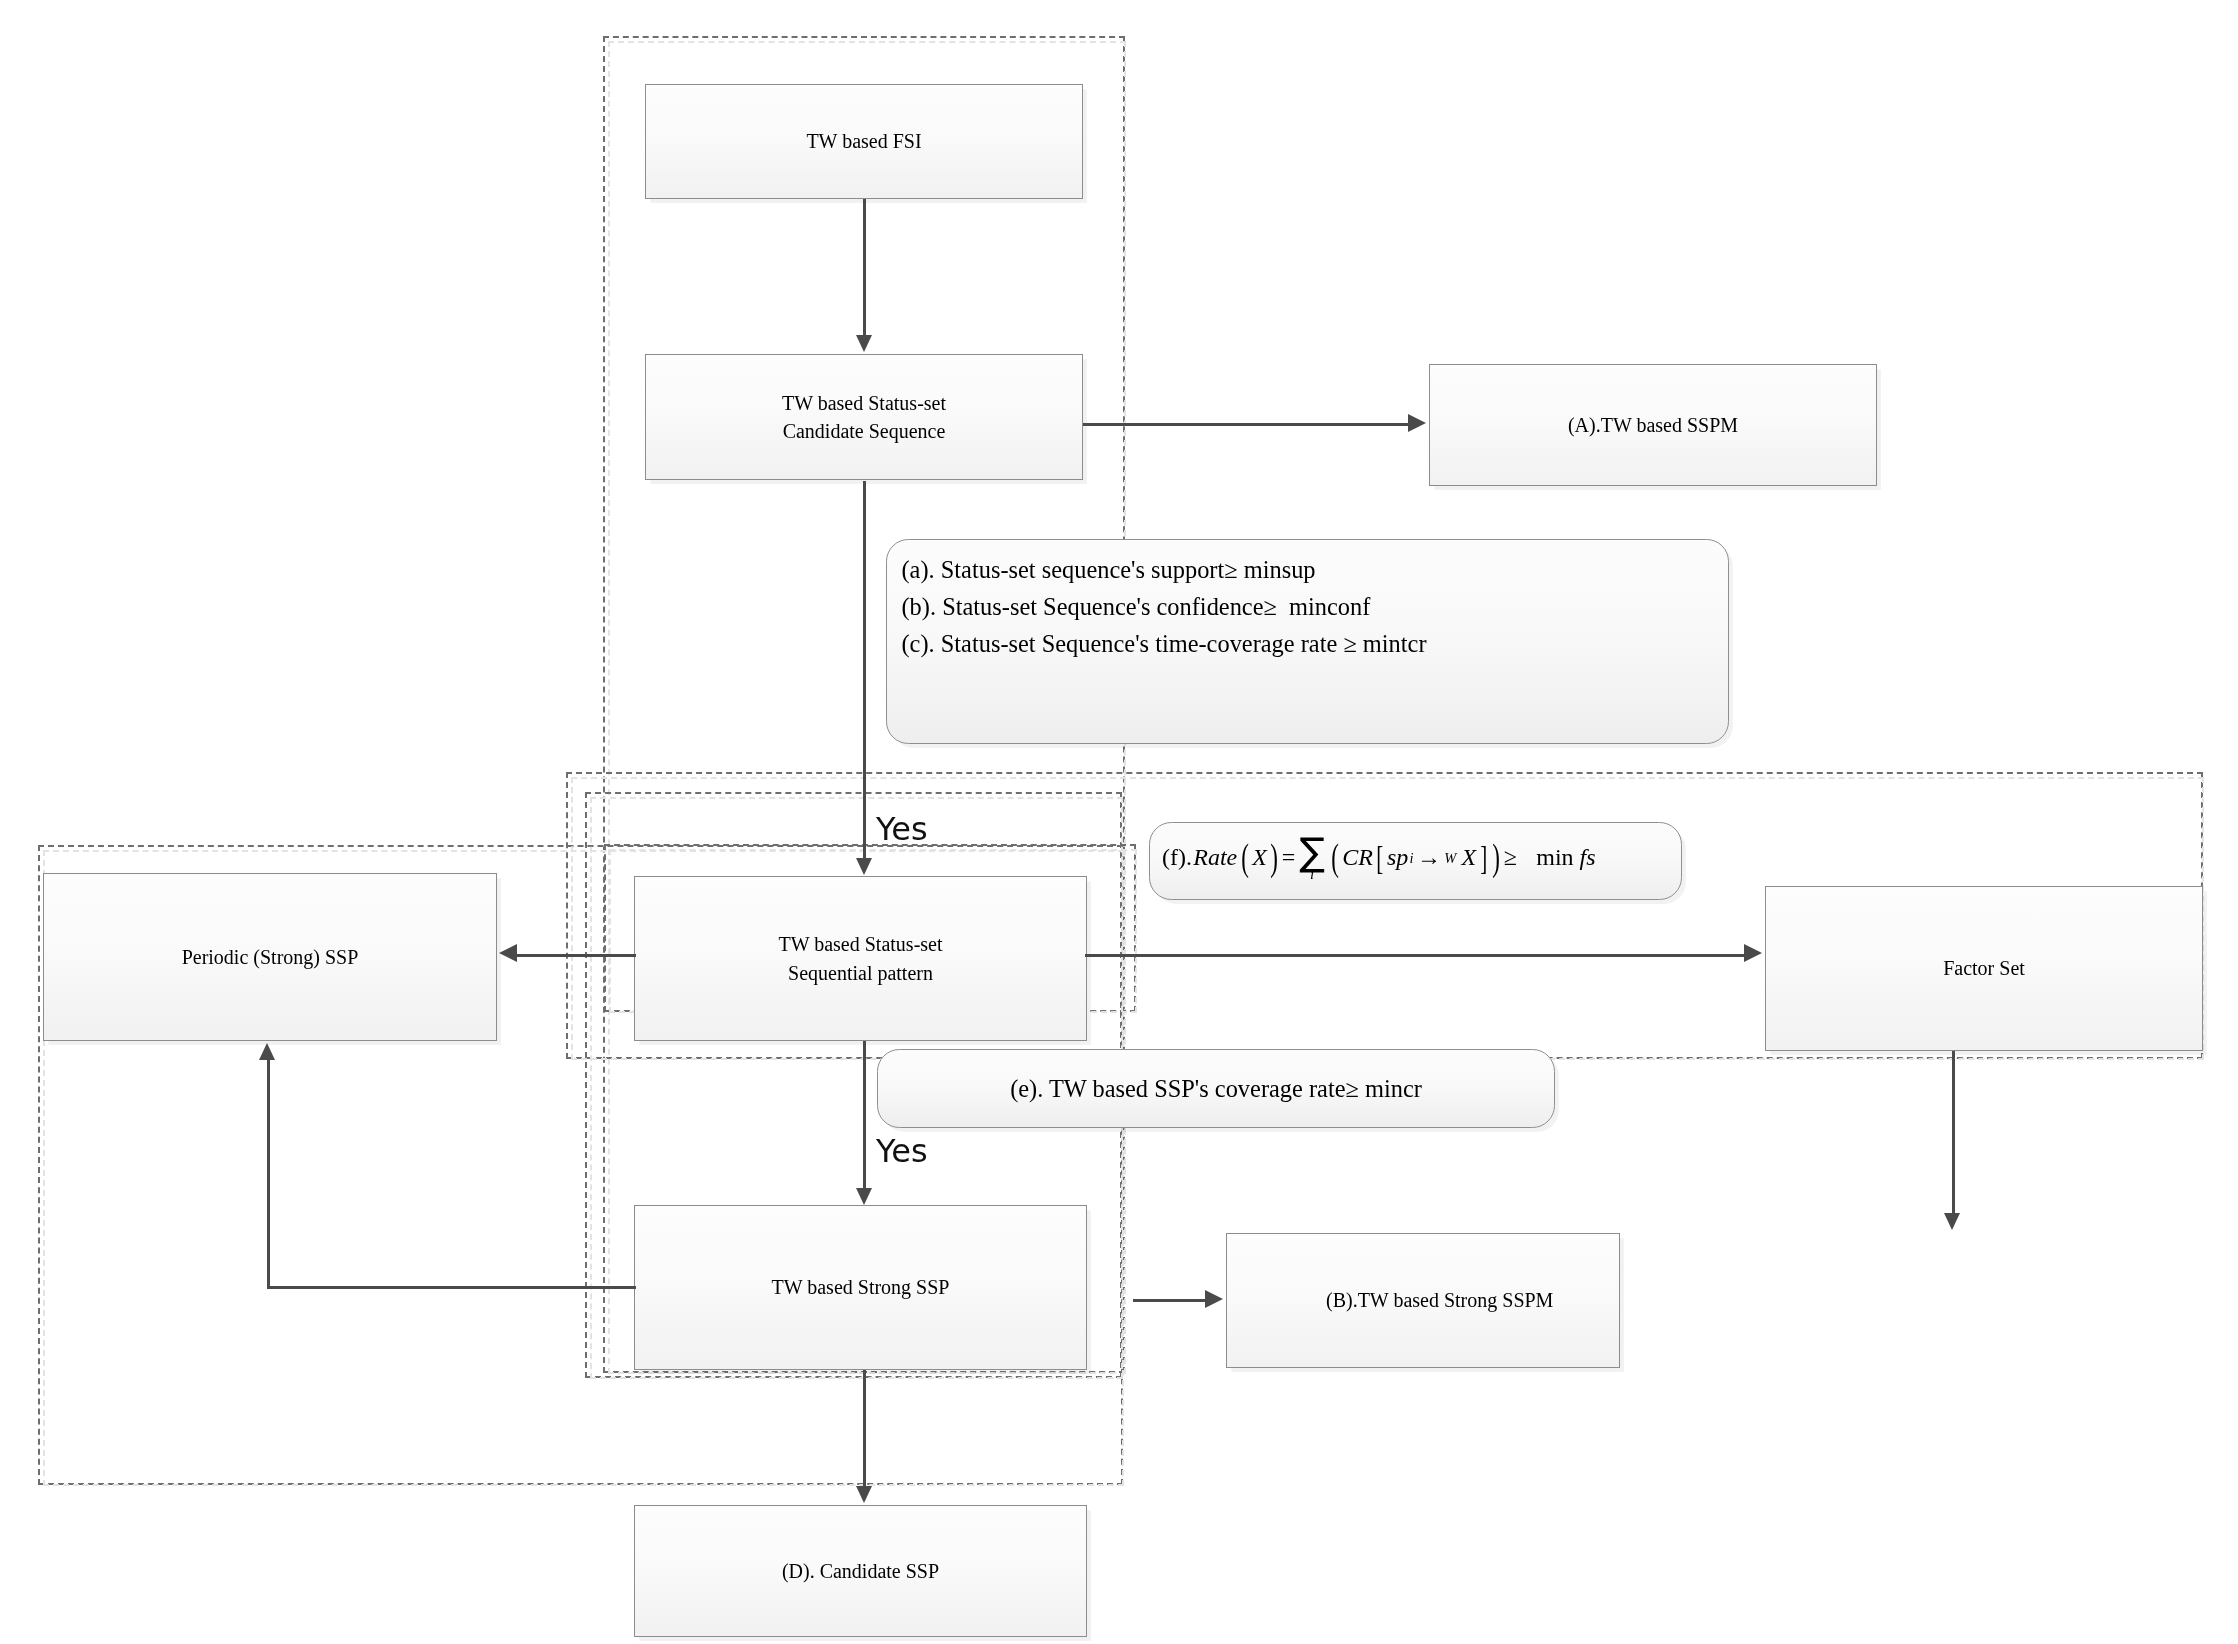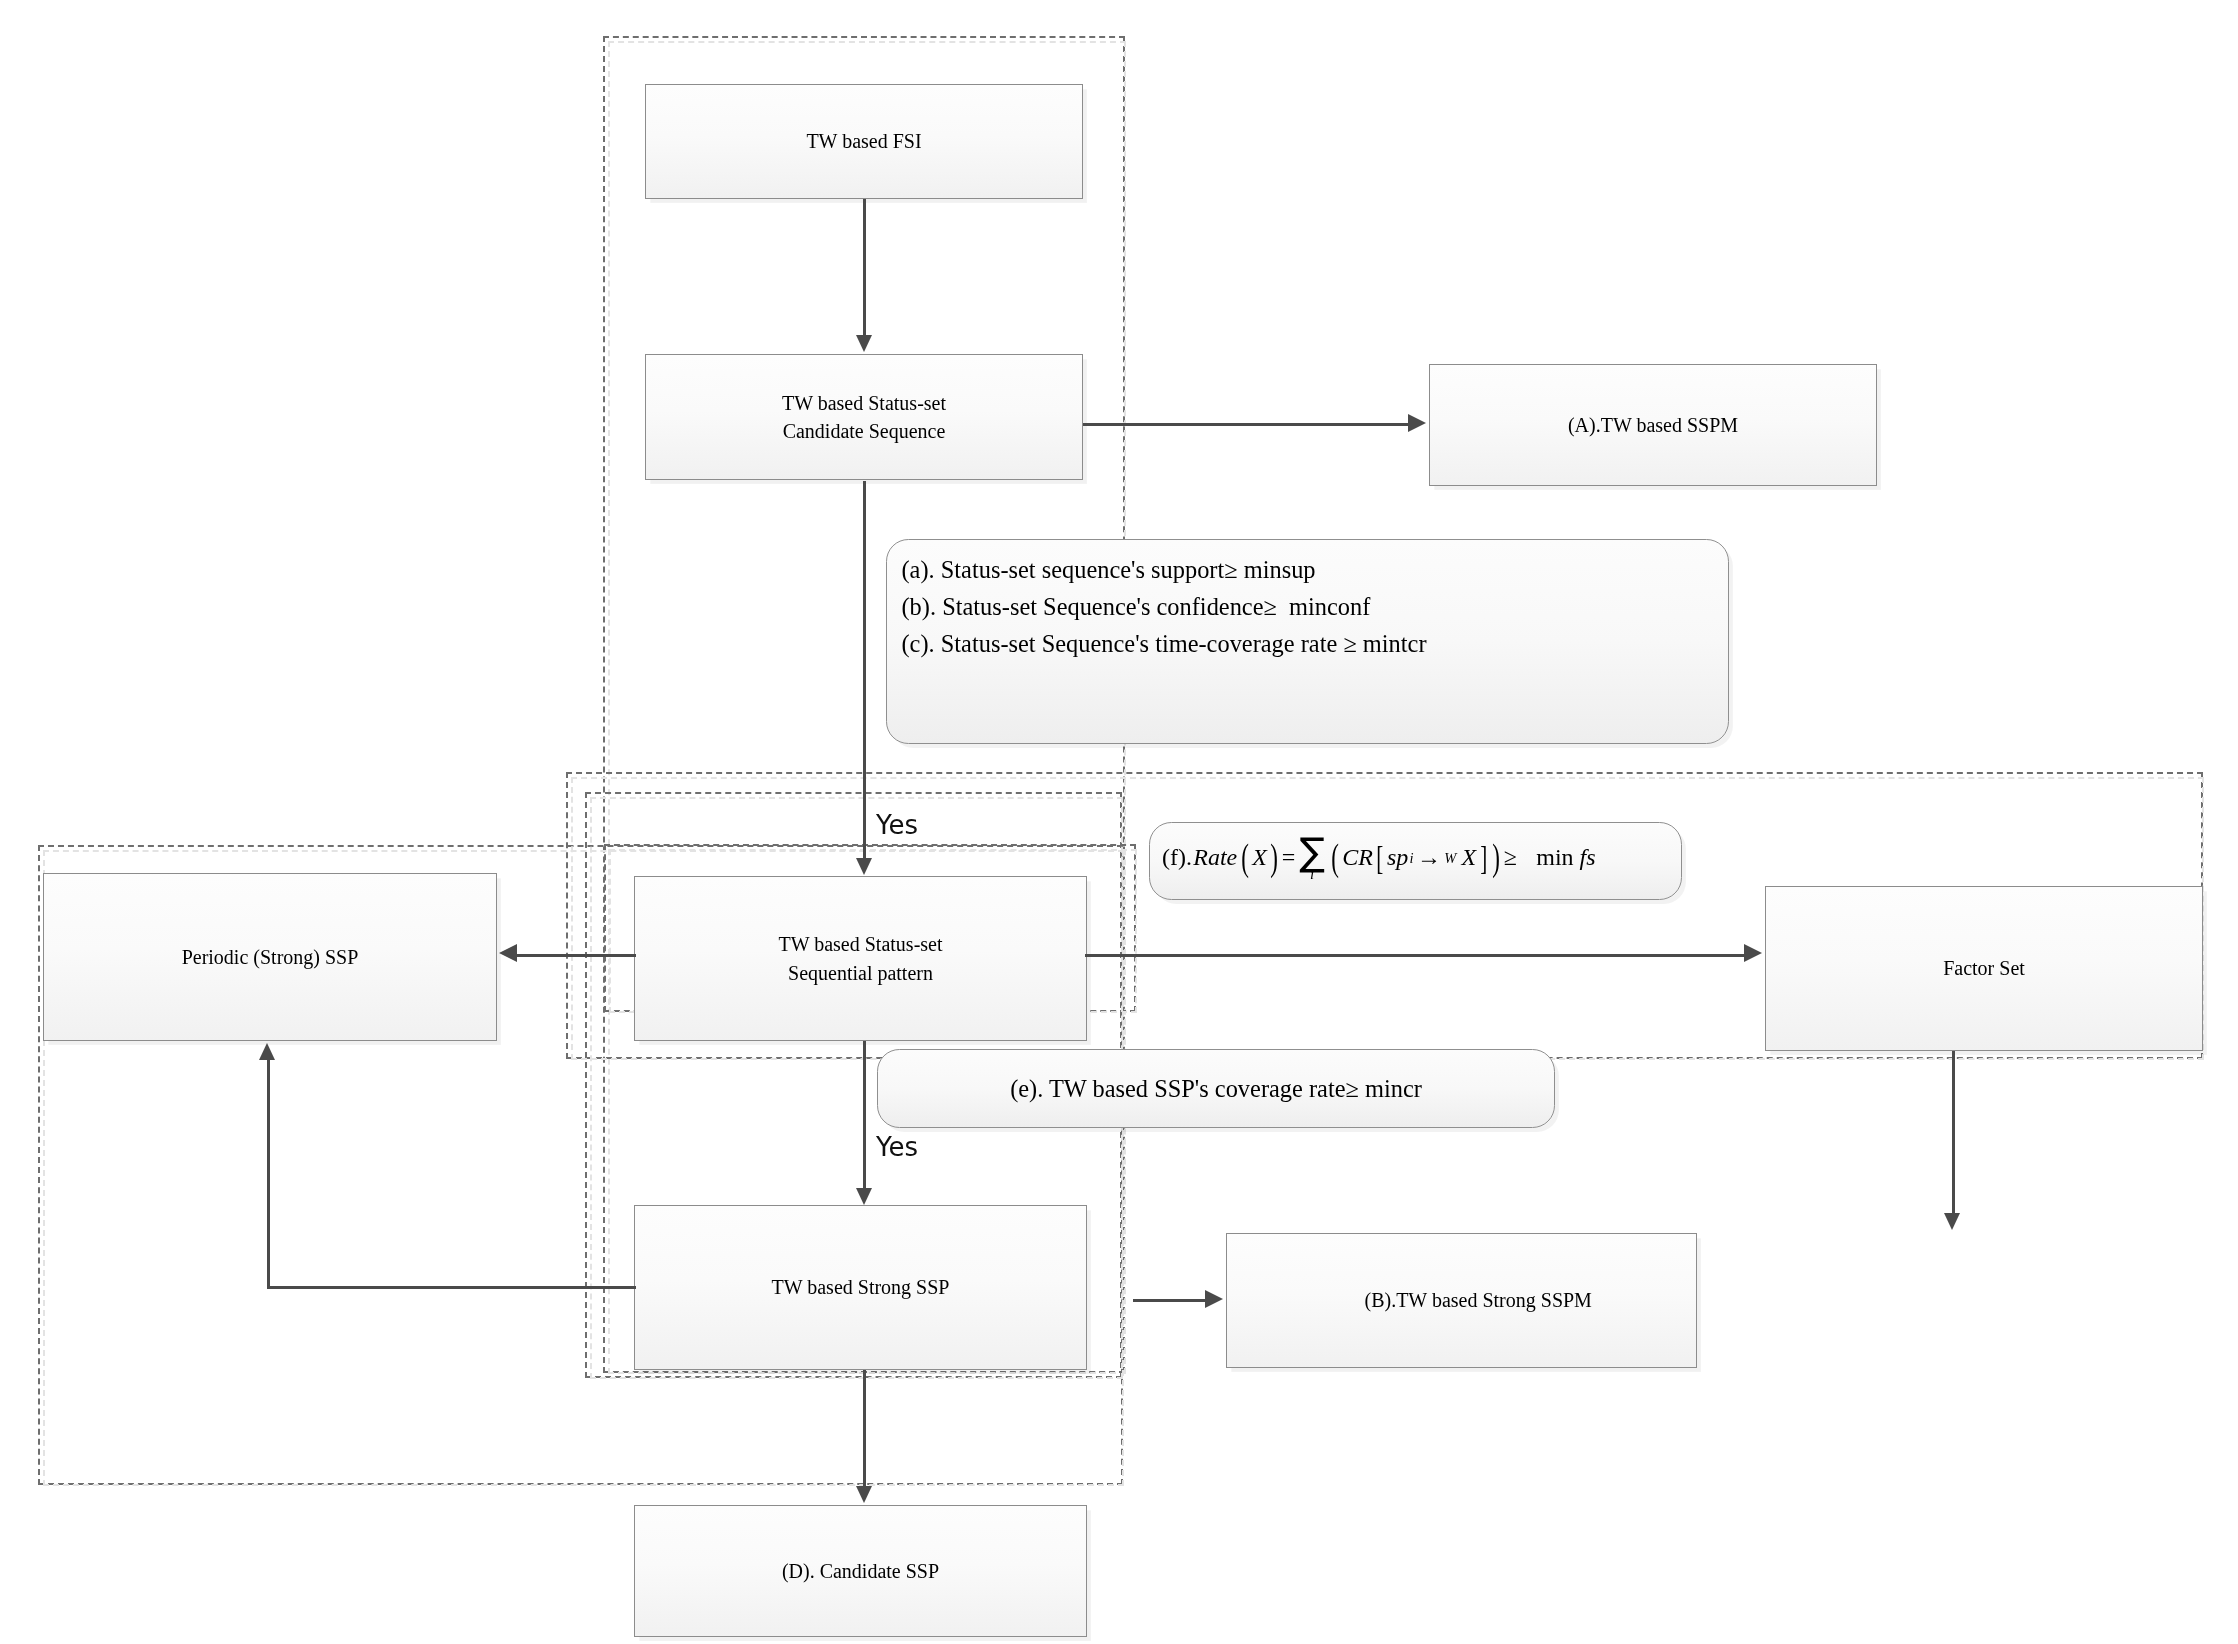--- a/index.html
+++ b/index.html
@@ -87,21 +87,21 @@
   .hline{height:2.6px;}
   .arrow{position:absolute;width:0;height:0;}
   .arrow-down{border-left:8.6px solid transparent;border-right:8.6px solid transparent;border-top:17px solid #4a4a4a;}
   .arrow-up{border-left:8.6px solid transparent;border-right:8.6px solid transparent;border-bottom:17px solid #4a4a4a;}
   .arrow-right{border-top:9.2px solid transparent;border-bottom:9.2px solid transparent;border-left:18.4px solid #4a4a4a;}
   .arrow-left{border-top:9.2px solid transparent;border-bottom:9.2px solid transparent;border-right:18.4px solid #4a4a4a;}
   
   .edge-label{
     position:absolute;
     font-family:"DejaVu Sans", sans-serif;
-    font-size:26px;
+    font-size:32px;
     color:#111;
     white-space:nowrap;
   }
 </style>
 </head>
 <body>
 
 <div id="stage">
 
   <div class="region" style="left:603px;top:36px;width:522px;height:1337px;"></div>
@@ -123,21 +123,21 @@
 
   <div class="node" style="left:634px;top:876px;width:453px;height:165px;">TW based Status-set
 Sequential pattern</div>
 
   <div class="node" style="left:43px;top:873px;width:454px;height:168px;">Periodic (Strong) SSP</div>
 
   <div class="node" style="left:1765px;top:886px;width:438px;height:165px;">Factor Set</div>
 
   <div class="node" style="left:634px;top:1205px;width:453px;height:165px;">TW based Strong SSP</div>
 
-  <div class="node" style="left:1226px;top:1233px;width:471px;height:135px;padding-left:40px;">(B).TW based Strong SSPM</div>
+  <div class="node" style="left:1226px;top:1233px;width:394px;height:135px;padding-left:40px;">(B).TW based Strong SSPM</div>
 
 
   <div class="node" style="left:634px;top:1505px;width:453px;height:132px;">(D). Candidate SSP</div>
 
   <div class="callout" style="left:886px;top:539px;width:843px;height:205px;">
     <span class="ln">(a). Status-set sequence's support≥ minsup</span>
     <span class="ln">(b). Status-set Sequence's confidence≥  minconf</span>
     <span class="ln">(c). Status-set Sequence's time-coverage rate ≥ mintcr</span>
   </div>
 

